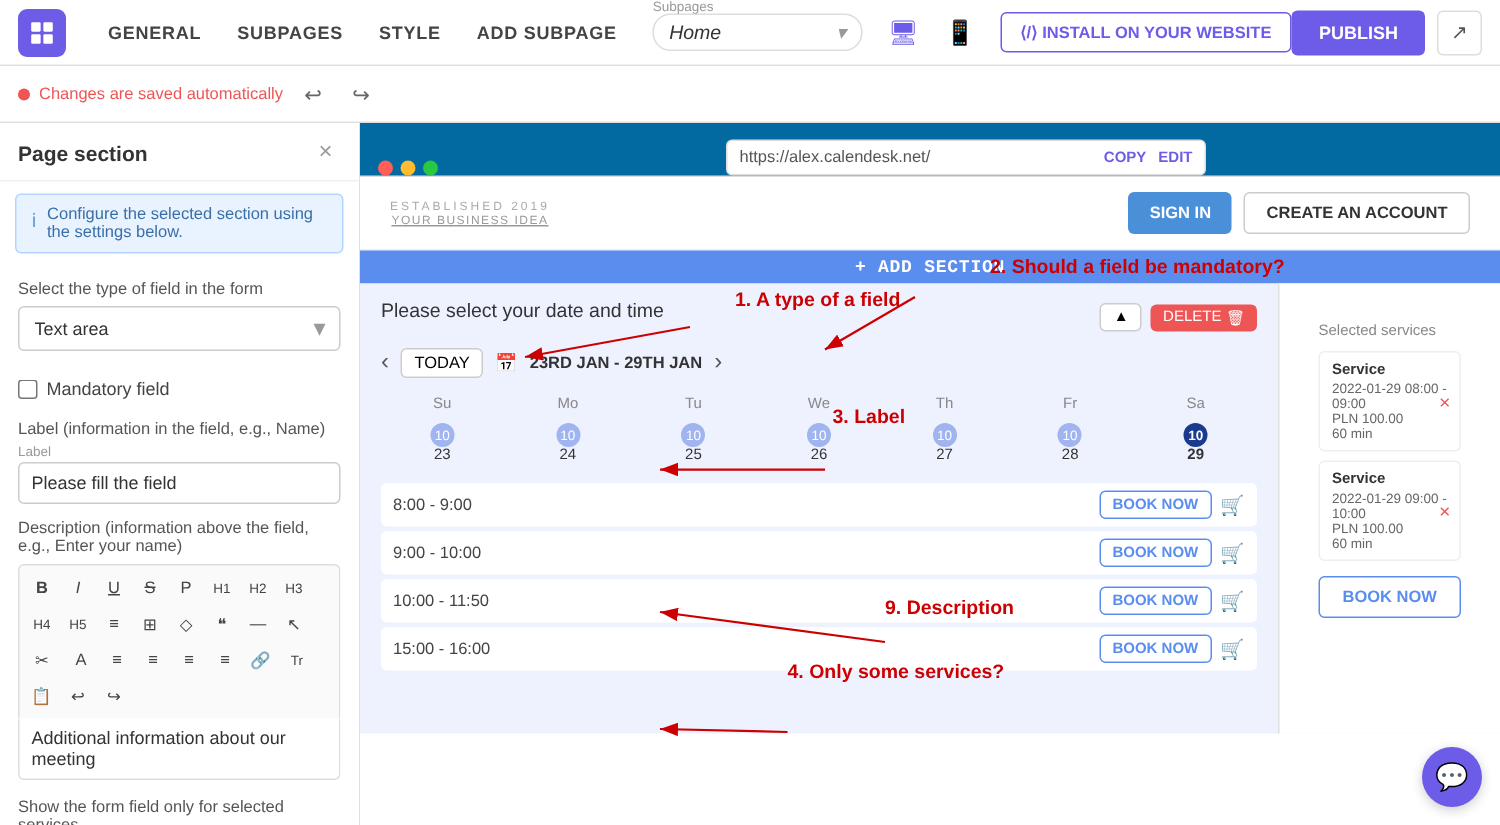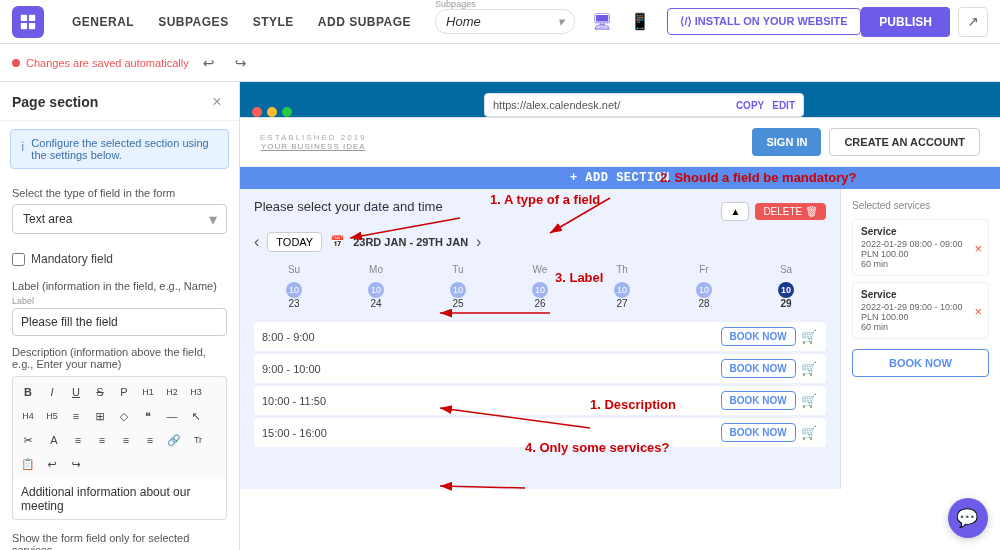--- a/index.html
+++ b/index.html
@@ -449,23 +449,23 @@
     .book-now-btn {
       background: none; border: 1px solid #5b8def;
       border-radius: 4px; padding: 3px 8px;
       font-size: 10px; color: #5b8def; cursor: pointer;
       font-weight: 600;
     }
     .cart-icon { color: #5b8def; font-size: 13px; }
 
     
     .services-sidebar {
-      width: 160px;
-      background: #fff;
-      padding: 11px;
+      width: 148px;
+      background: #fff;
+      padding: 26px;
       border-left: 1px solid #e0e0e0;
     }
     .services-sidebar-title { font-size: 10px; color: #888; margin-bottom: 8px; }
     .service-item {
       border: 1px solid #eee;
       border-radius: 4px;
       padding: 6px 8px;
       margin-bottom: 6px;
       font-size: 10px;
       color: #333;
@@ -805,21 +805,21 @@
       <line x1="310" y1="195" x2="200" y2="195" stroke="#c00" stroke-width="1.5" marker-end="url(#arrowhead)"></line>
 
       <line x1="350" y1="310" x2="200" y2="290" stroke="#c00" stroke-width="1.5" marker-end="url(#arrowhead)"></line>
 
       <line x1="285" y1="370" x2="200" y2="368" stroke="#c00" stroke-width="1.5" marker-end="url(#arrowhead)"></line>
     </svg>
 
     <div style="position:absolute; top:110px; left:250px; font-size:13px; font-weight:700; color:#c00; pointer-events:none;">1. A type of a field</div>
     <div style="position:absolute; top:88px; left:420px; font-size:13px; font-weight:700; color:#c00; pointer-events:none;">2. Should a field be mandatory?</div>
     <div style="position:absolute; top:188px; left:315px; font-size:13px; font-weight:700; color:#c00; pointer-events:none;">3. Label</div>
-    <div style="position:absolute; top:315px; left:350px; font-size:13px; font-weight:700; color:#c00; pointer-events:none;">1. Description</div>
+    <div style="position:absolute; top:315px; left:350px; font-size:13px; font-weight:700; color:#c00; pointer-events:none;">9. Description</div>
     <div style="position:absolute; top:358px; left:285px; font-size:13px; font-weight:700; color:#c00; pointer-events:none;">4. Only some services?</div>
 
     <div class="chat-bubble">
       <span>💬</span>
     </div>
 
   </div>
 </div>
 
 </body></html>

